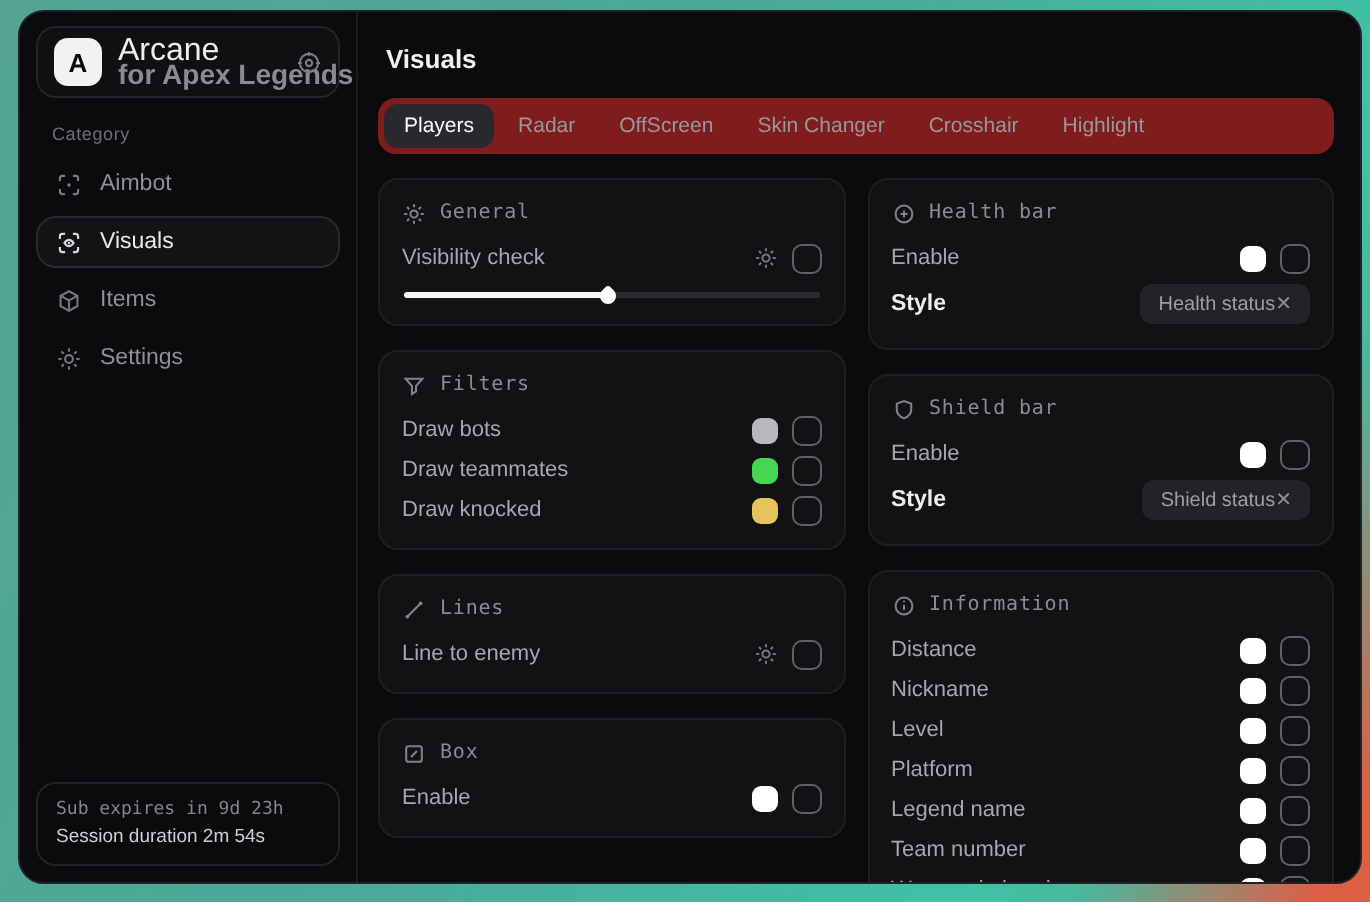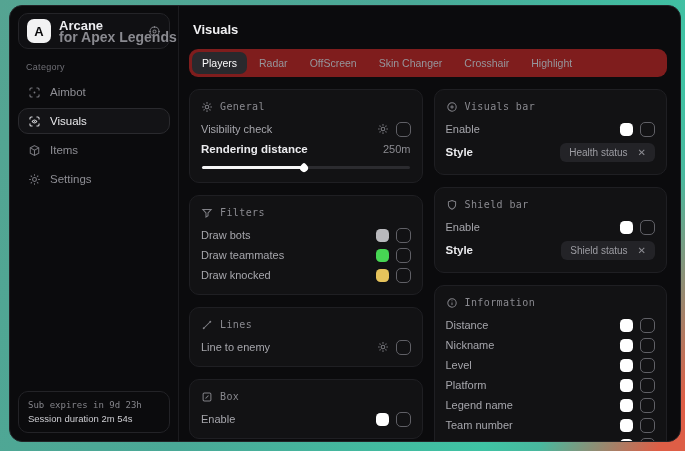--- a/index.html
+++ b/index.html
@@ -19,21 +19,21 @@
     display:flex; align-items:center; gap:8px;
     border:1px solid #242428; background:#101013; border-radius:10px;
     padding:5px 8px; height:36px;
   }
   .logo-badge {
     width:24px; height:24px; border-radius:7px; background:#f2f2f3; color:#0b0b0d;
     font-weight:bold; font-size:13px; display:flex; align-items:center; justify-content:center;
     flex-shrink:0;
   }
   .logo-meta { flex:1; min-width:0; }
-  .logo-name { font-size:13px; font-weight:bold; color:#ededf0; line-height:12px; }
+  .logo-name { font-size:16px; font-weight:normal; color:#ededf0; line-height:12px; }
   .logo-sub { font-size:14px; color:#8a8a90; line-height:11px; white-space:nowrap;font-weight:bold; }
   .logo-action { color:#7c7c82; display:flex; }
   .cat-label { font-size:9px; color:#6f6f75; margin:13px 0 7px 8px; letter-spacing:.3px; }
   .nav { display:flex; flex-direction:column; gap:3px; }
   .nav-item {
     display:flex; align-items:center; gap:9px; height:26px; padding:0 9px;
     border:1px solid transparent; border-radius:10px;
     color:#8e8e94; font-size:11.5px; cursor:pointer;
   }
   .nav-item .nav-ico { display:flex; color:#77777d; }
@@ -78,21 +78,21 @@
   }
   .swatch { width:13px; height:13px; border-radius:4.5px; cursor:pointer; flex-shrink:0; }
   .mini-gear { display:flex; color:#76767c; cursor:pointer; }
   .slider { position:relative; height:3px; background:#2b2b2f; border-radius:2px; margin:7px 1px 4px; cursor:pointer; }
   .slider-fill { position:absolute; left:0; top:0; bottom:0; background:#f5f5f6; border-radius:2px; }
   .slider-handle {
     position:absolute; top:50%; width:8px; height:8px; background:#ffffff;
     border-radius:2px 50% 50% 50%; transform:translate(-2px,-50%) rotate(45deg);
   }
   .tag {
-    display:flex; align-items:center; gap:10px; background:#232327; border-radius:6px;
+    display:flex; align-items:center; background:#232327; border-radius:6px;
     padding:4px 9px; font-size:10px; color:#9d9da3; cursor:pointer; white-space:nowrap;
   }
   .tag-x { color:#8d8d93; font-size:10px; cursor:pointer; }
   svg { display:block; }
 </style>
 </head>
 <body>
 
 <div class="window">
 
@@ -222,24 +222,20 @@
                     <line x1="15.6" y1="10" x2="18.2" y2="10"></line>
                   <line x1="4.2" y1="4.2" x2="6" y2="6"></line>
                     <line x1="14" y1="14" x2="15.8" y2="15.8"></line>
                   <line x1="15.8" y1="4.2" x2="14" y2="6"></line>
                     <line x1="4.2" y1="15.8" x2="6" y2="14"></line>
                 </svg>
               </span>
               <span class="checkbox"></span>
             </span>
           </div>
-          <div class="row">
-            <span class="lbl strong">Rendering distance</span>
-            <span class="val">250m</span>
-          </div>
           <div class="slider">
             <span class="slider-fill" style="width: 48%;"></span>
             <span class="slider-handle" style="left: 48%;"></span>
           </div>
         </div>
 
         <div class="panel">
           <div class="panel-head">
             <span class="p-ico">
               <svg width="12" height="12" viewBox="0 0 20 20" fill="none" stroke="currentColor" stroke-width="1.7">
@@ -328,21 +324,21 @@
 
         <div class="panel">
           <div class="panel-head">
             <span class="p-ico">
               <svg width="12" height="12" viewBox="0 0 20 20" fill="none" stroke="currentColor" stroke-width="1.7">
                 <circle cx="10" cy="10" r="7"></circle>
                 <line x1="10" y1="7" x2="10" y2="13"></line>
                   <line x1="7" y1="10" x2="13" y2="10"></line>
               </svg>
             </span>
-            <span>Visuals bar</span>
+            <span>Health bar</span>
           </div>
           <div class="row">
             <span class="lbl">Enable</span>
             <span class="ctrl">
               <span class="swatch" style="background: rgb(255, 255, 255);"></span>
               <span class="checkbox"></span>
             </span>
           </div>
           <div class="row tall">
             <span class="lbl strong">Style</span>

